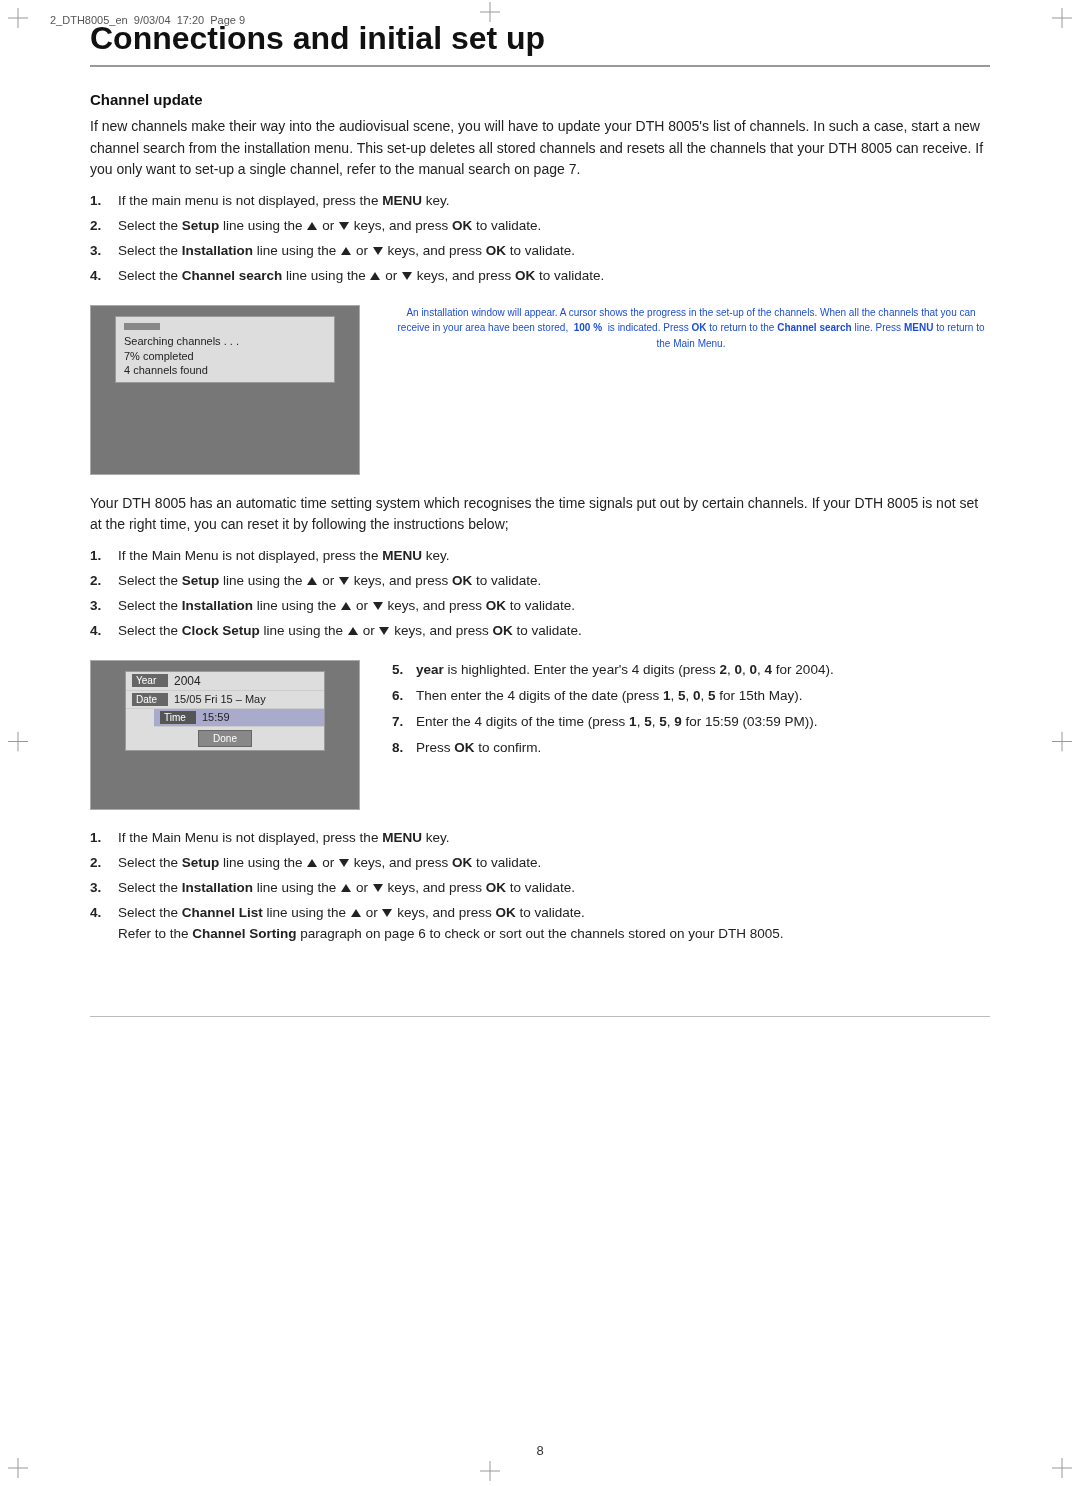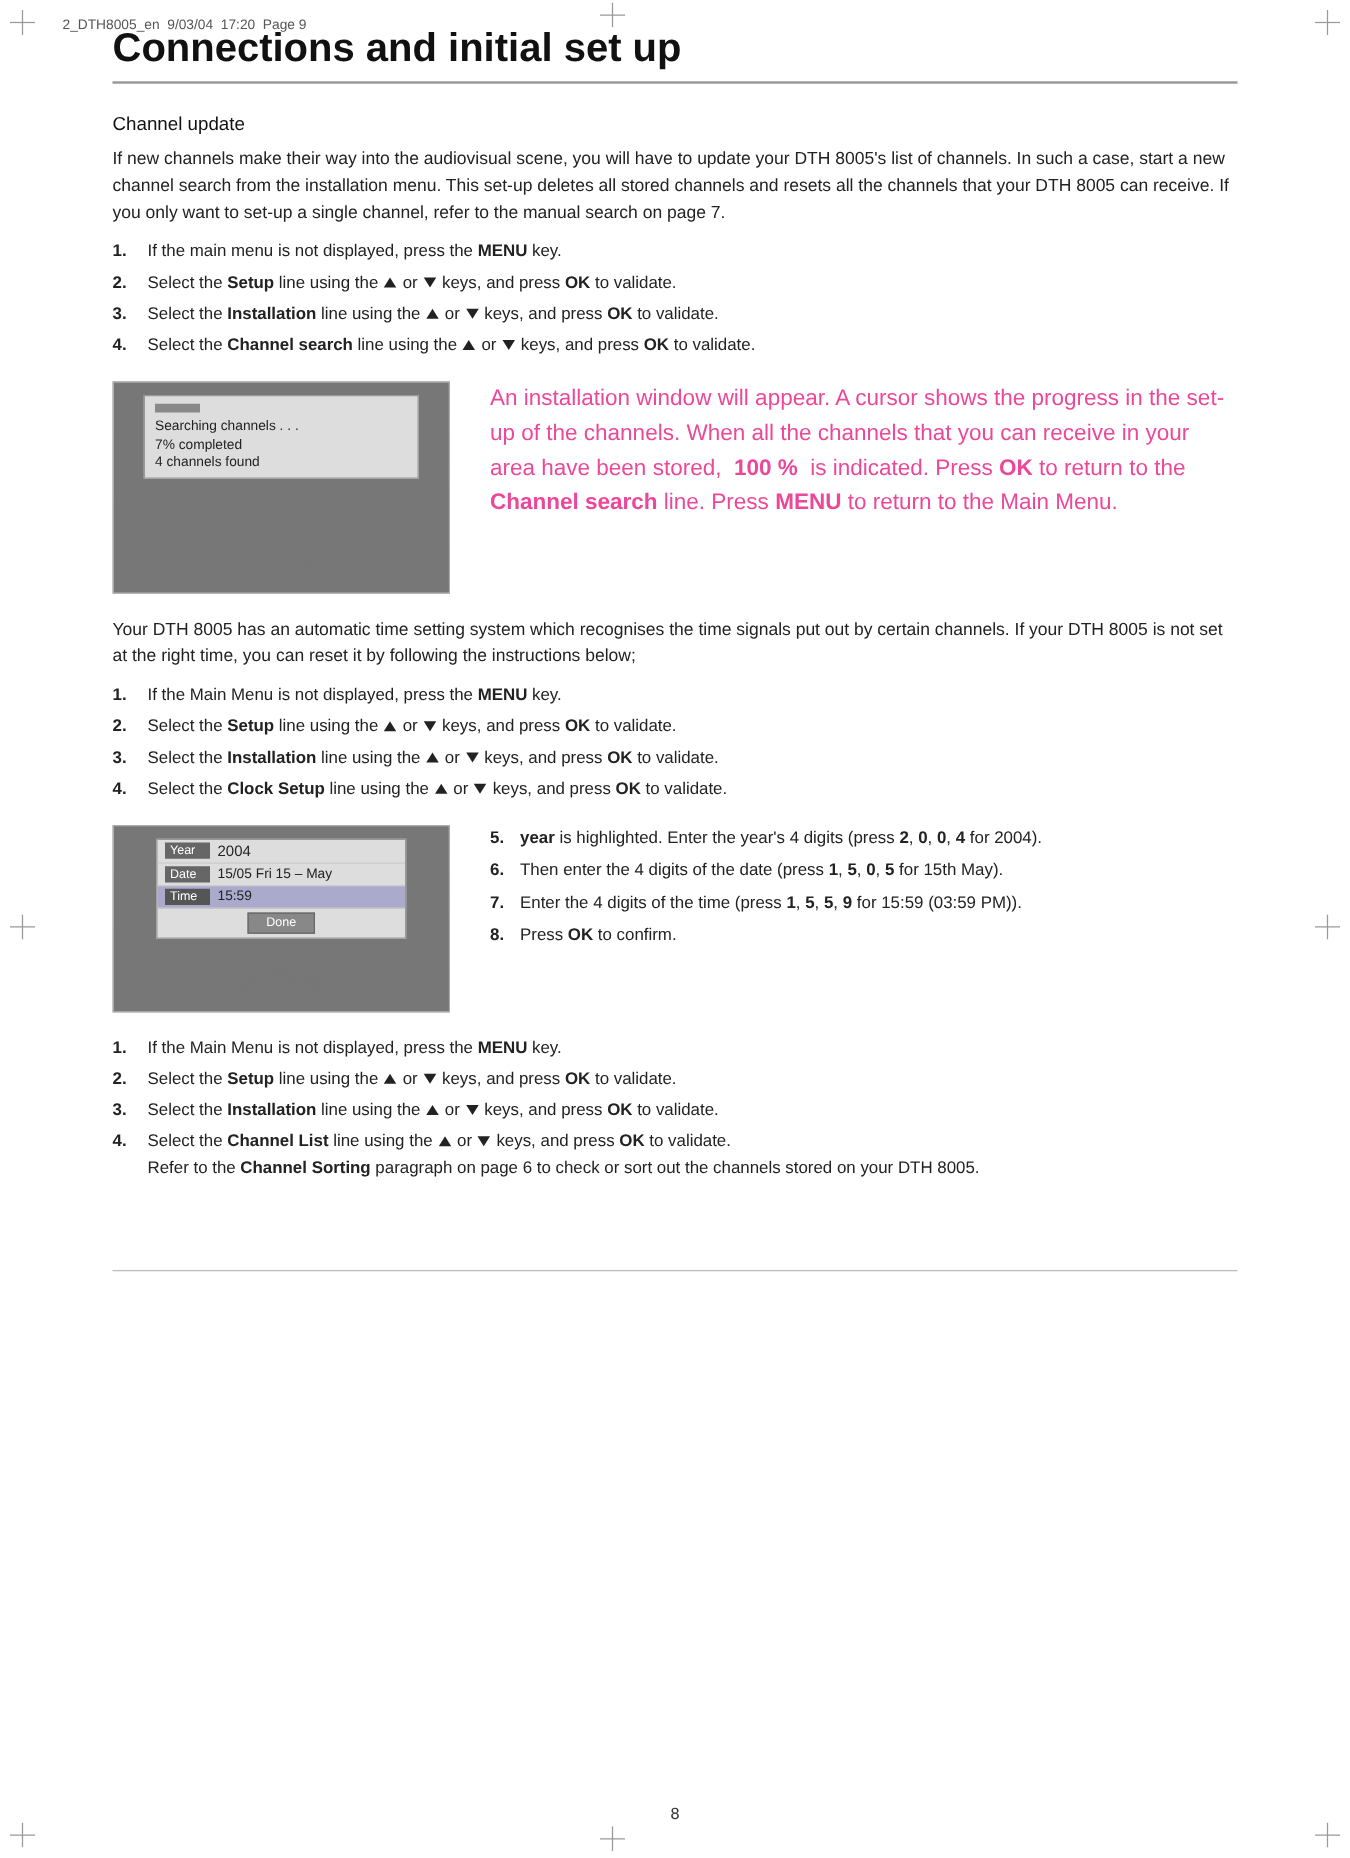--- a/index.html
+++ b/index.html
@@ -61,21 +61,21 @@
       font-weight: bold;
       color: #111;
       margin-bottom: 8px;
       padding-bottom: 8px;
       border-bottom: 2px solid #999;
       margin-top: 10px;
     }
 
     .section-title {
       font-size: 15px;
-      font-weight: normal;
+      font-weight: bold;
       color: #111;
       margin-top: 24px;
       margin-bottom: 8px;
     }
 
     .body-text {
       font-size: 14px;
       line-height: 1.55;
       color: #222;
       margin-bottom: 10px;
@@ -150,23 +150,24 @@
       font-size: 38px;
       font-weight: bold;
       color: rgba(120,120,120,0.5);
       letter-spacing: 4px;
       white-space: nowrap;
       font-style: italic;
     }
 
     .desc-text {
       flex: 1;
-      font-size: 18px;
+      font-size: 10px;
       line-height: 1.55;
-      color: #ec4899;
+      color: #1d4ed8;
+      text-align: center;
     }
 
     .desc-text b { font-weight: bold; }
 
     ol.steps-inline {
       margin-left: 0;
       padding-left: 0;
       list-style: none;
     }
 
@@ -390,21 +391,21 @@
           <div style="background:#777; width:100%; height:100%; position:relative; display:flex; flex-direction:column; align-items:center; justify-content:flex-start; padding-top:10px;">
             <div style="background:#ddd; width:200px; border:1px solid #999; position:relative; z-index:2;">
               <div style="display:flex; align-items:center; padding:2px 6px; border-bottom:1px solid #ccc;">
                 <span style="background:#666; color:#fff; padding:1px 4px; font-size:10px; min-width:36px; margin-right:6px;">Year</span>
                 <span style="font-size:12px;">2004</span>
               </div>
               <div style="display:flex; align-items:center; padding:2px 6px; border-bottom:1px solid #ccc;">
                 <span style="background:#666; color:#fff; padding:1px 4px; font-size:10px; min-width:36px; margin-right:6px;">Date</span>
                 <span style="font-size:11px;">15/05  Fri  15 – May</span>
               </div>
-              <div style="display:flex; align-items:center; padding:2px 6px; border-bottom:1px solid #ccc; background:#aaaacc;">
+              <div style="display:flex; align-items:center; padding:2px 6px; border-bottom:1px solid #ccc; background:#aaaacc;margin-left:28px;">
                 <span style="background:#555; color:#fff; padding:1px 4px; font-size:10px; min-width:36px; margin-right:6px;">Time</span>
                 <span style="font-size:11px;">15:59</span>
               </div>
               <div style="display:flex; justify-content:center; padding:3px 0;">
                 <div style="background:#888; color:#fff; padding:2px 14px; font-size:10px; border:1px solid #666;">Done</div>
               </div>
             </div>
             <div class="screenshot-watermark" style="font-size:30px;">ums</div>
           </div>
         </div>

